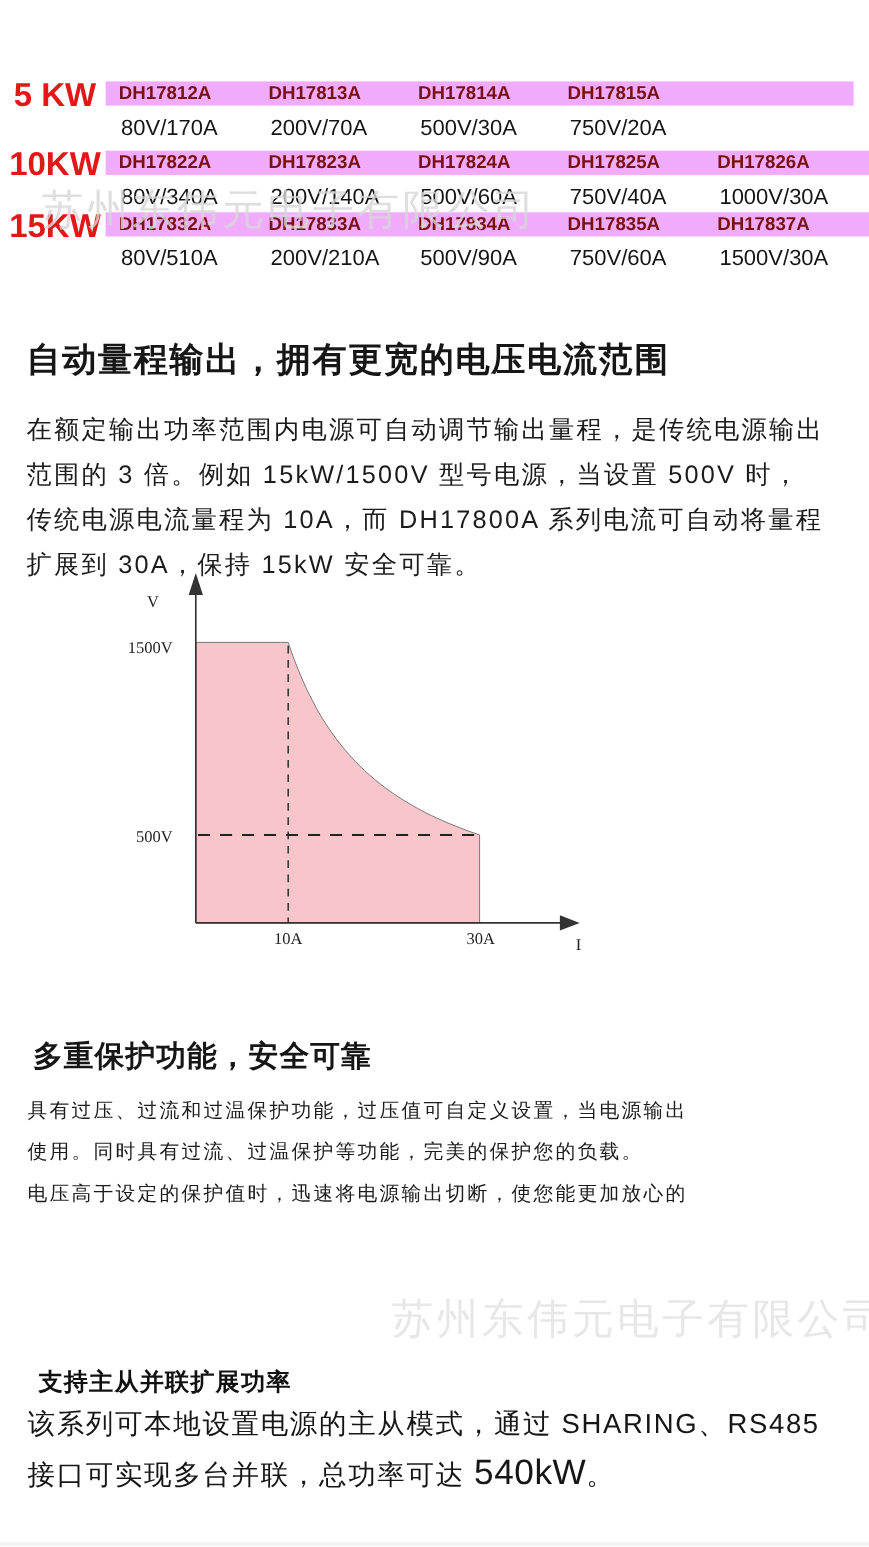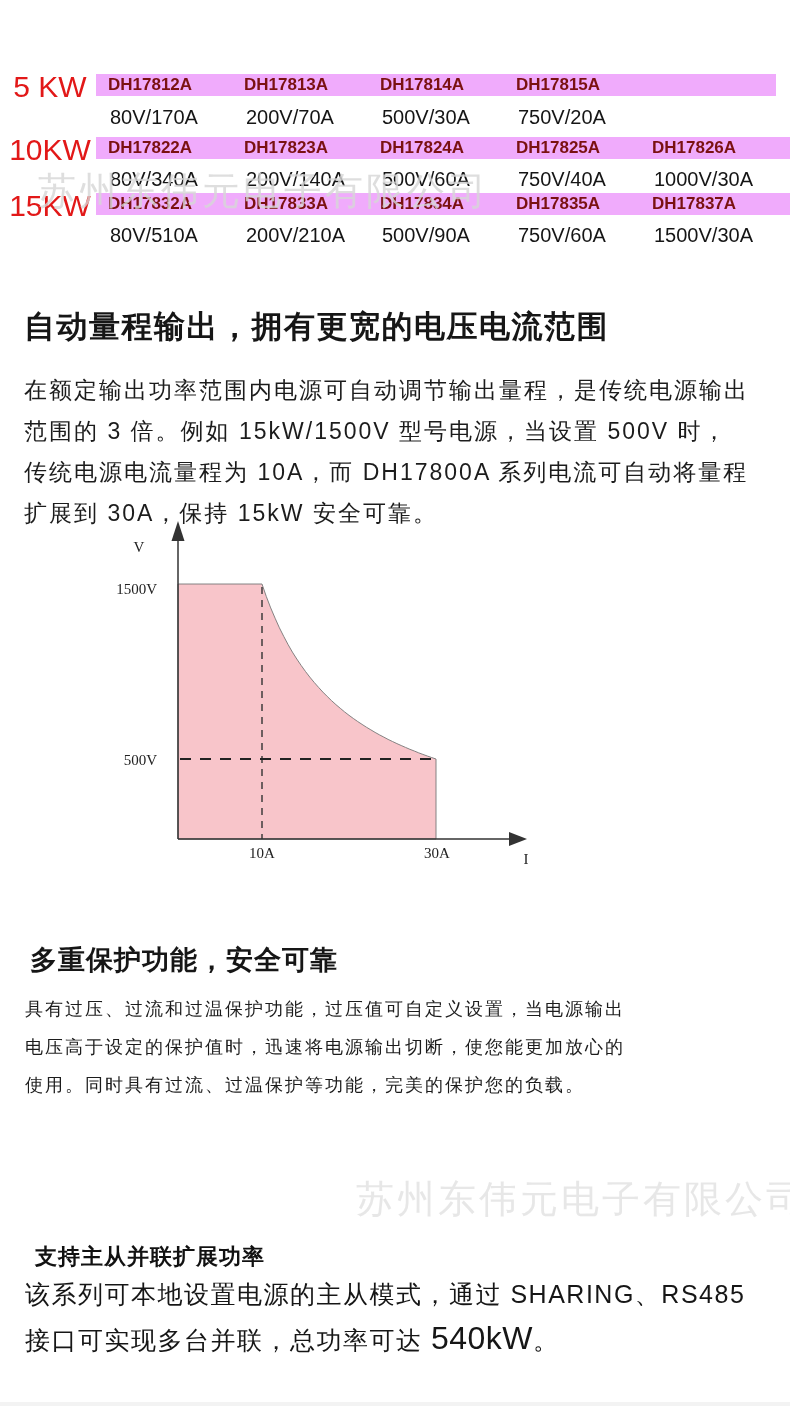--- a/index.html
+++ b/index.html
@@ -7,21 +7,21 @@
         font-family:"Liberation Sans","DejaVu Sans",sans-serif;color:#1a1a1a;}
 
   
   .watermark{position:absolute;white-space:nowrap;font-size:38px;letter-spacing:3px;
              color:#d7d7d7;opacity:.8;z-index:6;pointer-events:none;}
   .wm-top{left:38px;top:166px;}
   .wm-bottom{left:356px;top:1174px;color:#e2e2e2;}
 
   
   .row-label{position:absolute;left:6px;width:88px;text-align:center;font-size:30px;
-             font-weight:normal;color:#e21818;white-space:nowrap;}
+             font-weight:bold;color:#e21818;white-space:nowrap;}
   .model-bar{position:absolute;left:96px;height:22px;background:#f0abfc;z-index:2;}
   .model-bar span{position:absolute;top:0;line-height:22px;font-size:17px;font-weight:bold;
                   color:#7a1111;white-space:nowrap;}
   .vals-row{position:absolute;left:96px;height:20px;z-index:2;}
   .vals-row span{position:absolute;top:0;line-height:20px;font-size:20px;color:#151515;
                  white-space:nowrap;}
   .c0{left:12px}.c1{left:148px}.c2{left:284px}.c3{left:420px}.c4{left:556px}
   .v0{left:14px}.v1{left:150px}.v2{left:286px}.v3{left:422px}.v4{left:558px}
 
   
@@ -121,22 +121,22 @@
     <text x="77" y="74" text-anchor="end">1500V</text>
     <text x="77" y="245" text-anchor="end">500V</text>
     <text x="182" y="338" text-anchor="middle">10A</text>
     <text x="357" y="338" text-anchor="middle">30A</text>
     <text x="446" y="344" text-anchor="middle">I</text>
   </svg>
 
   <div class="h2">多重保护功能，安全可靠</div>
   <div class="para para-2">
     <div>具有过压、过流和过温保护功能，过压值可自定义设置，当电源输出</div>
+    <div>使用。同时具有过流、过温保护等功能，完美的保护您的负载。</div>
     <div>电压高于设定的保护值时，迅速将电源输出切断，使您能更加放心的</div>
-    <div>使用。同时具有过流、过温保护等功能，完美的保护您的负载。</div>
   </div>
 
   <div class="watermark wm-bottom">苏州东伟元电子有限公司</div>
 
   <div class="h3">支持主从并联扩展功率</div>
   <div class="pline1">该系列可本地设置电源的主从模式，通过 SHARING、RS485</div>
   <div class="pline2"><span>接口可实现多台并联，总功率可达 </span><span class="big-num">540kW</span><span>。</span></div>
 
   <div class="bottom-edge"></div>
 </div>

